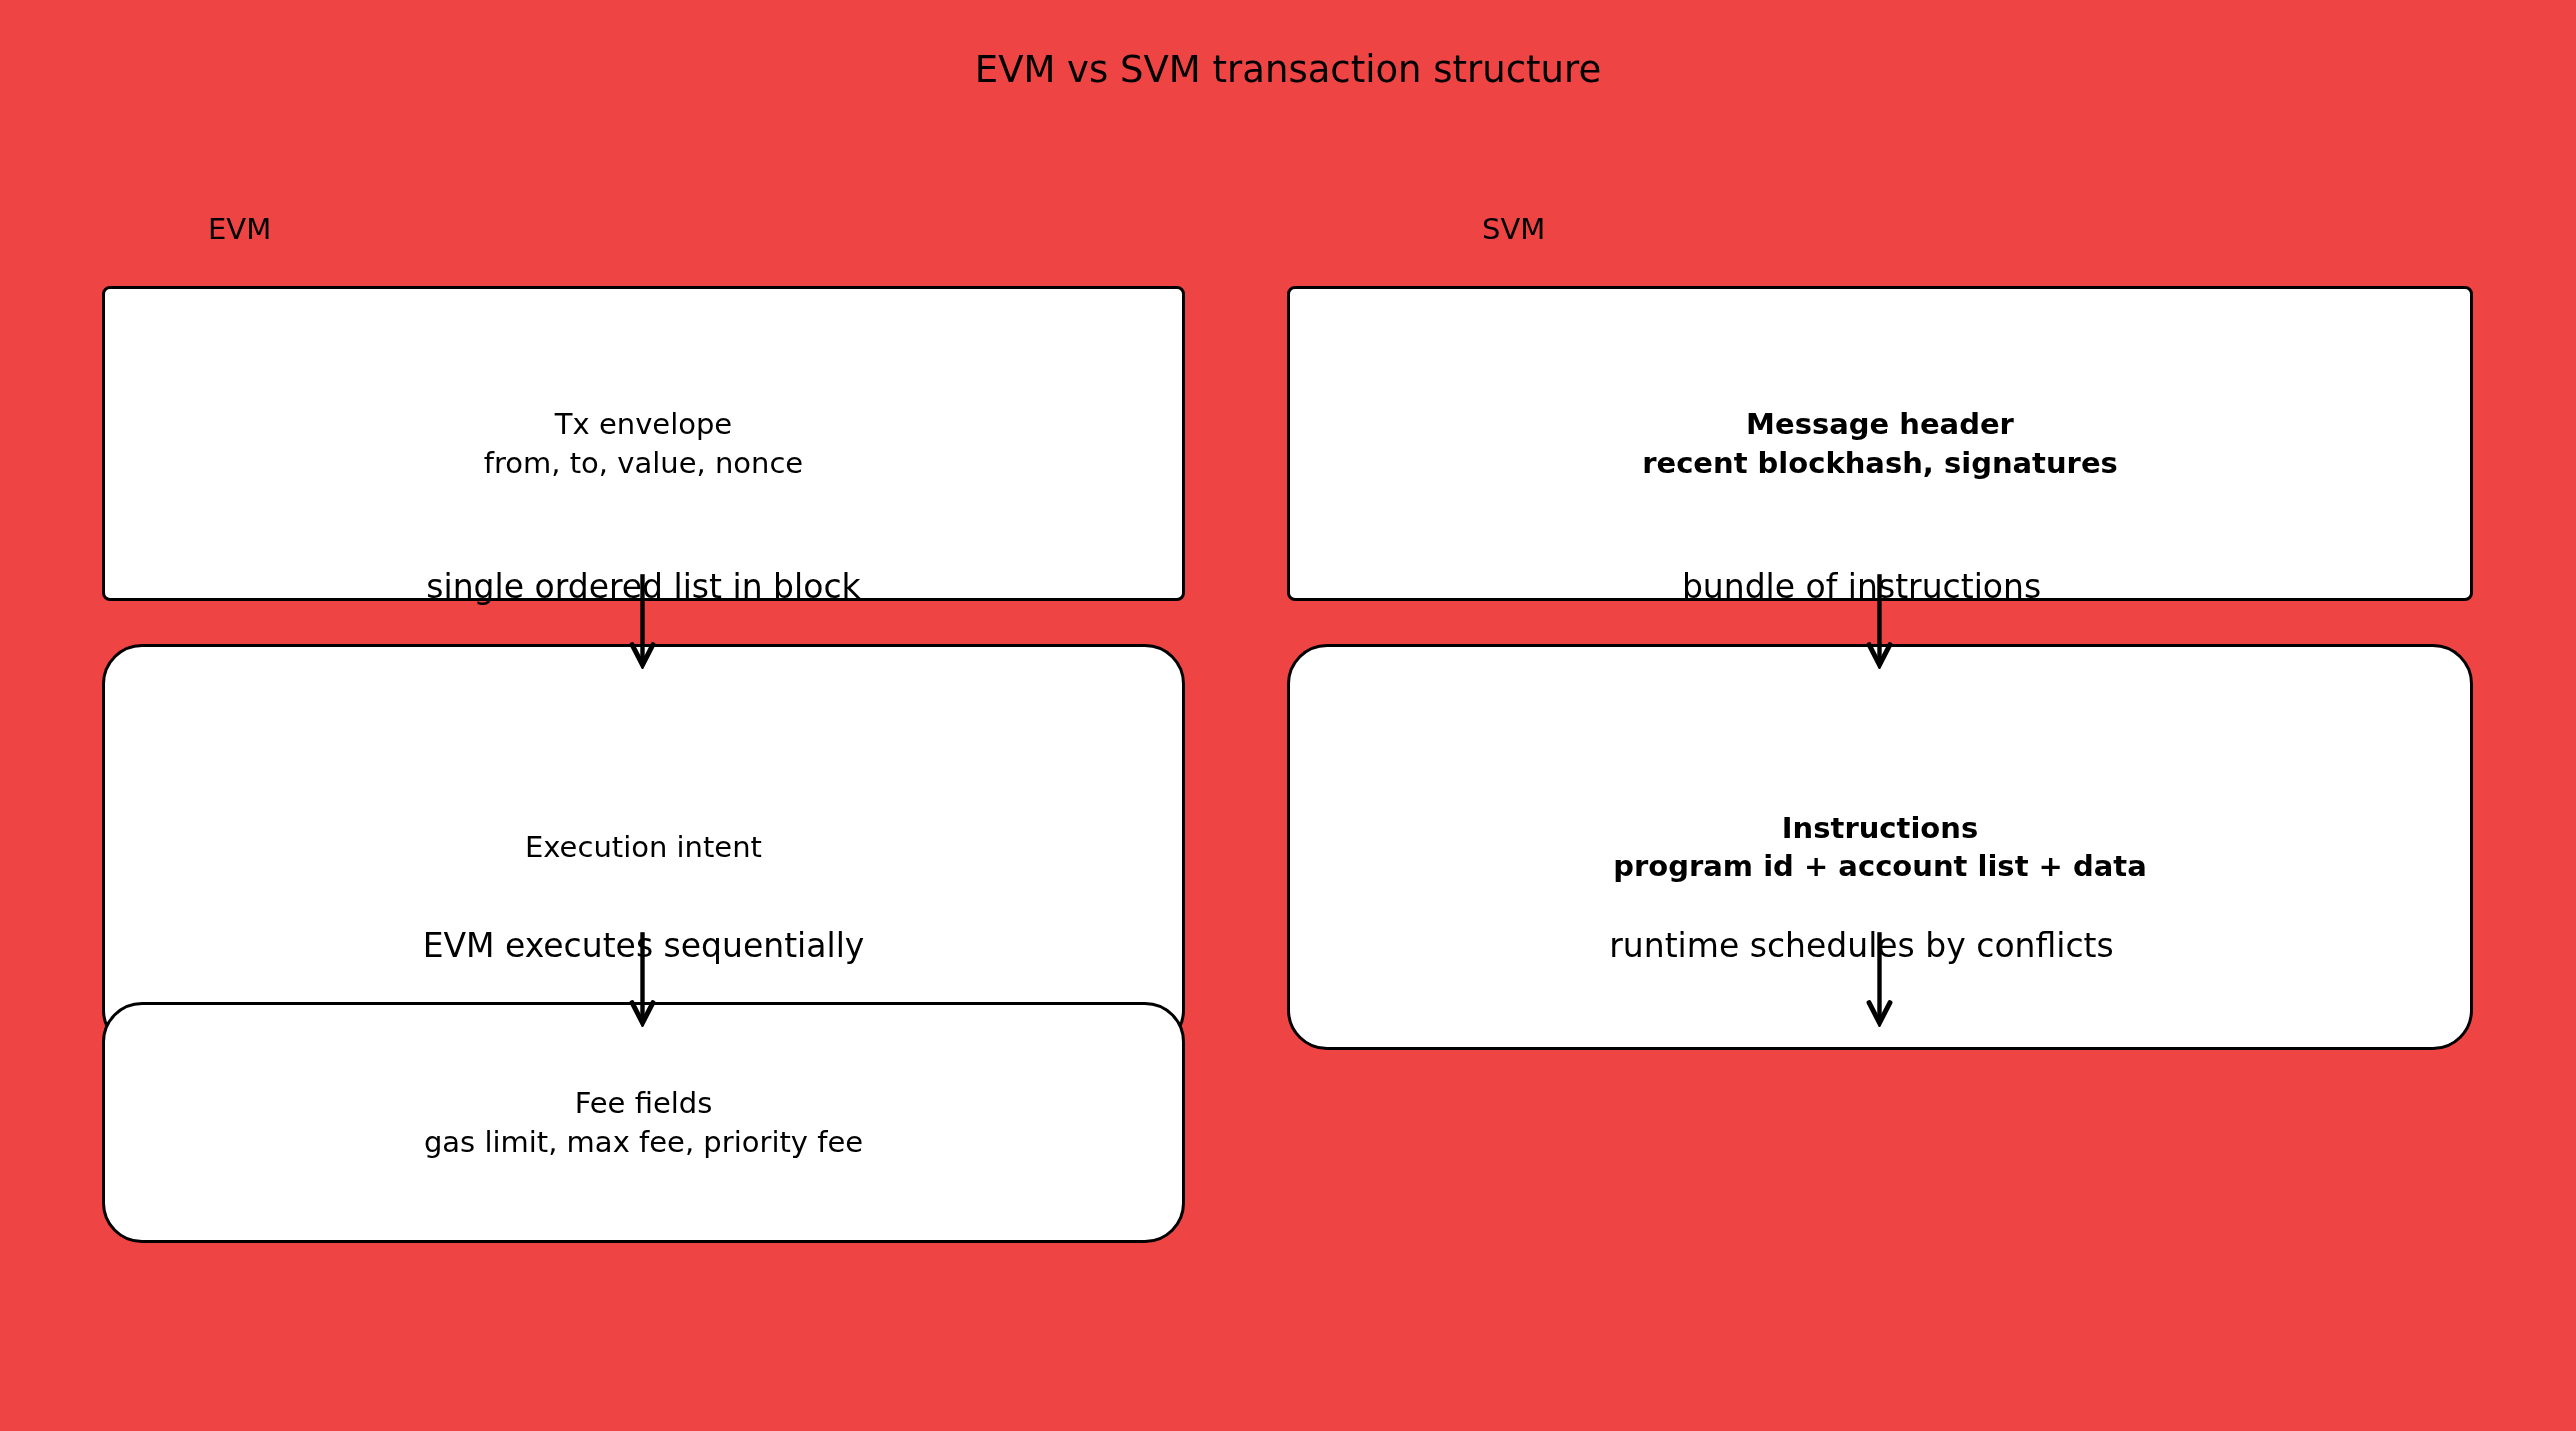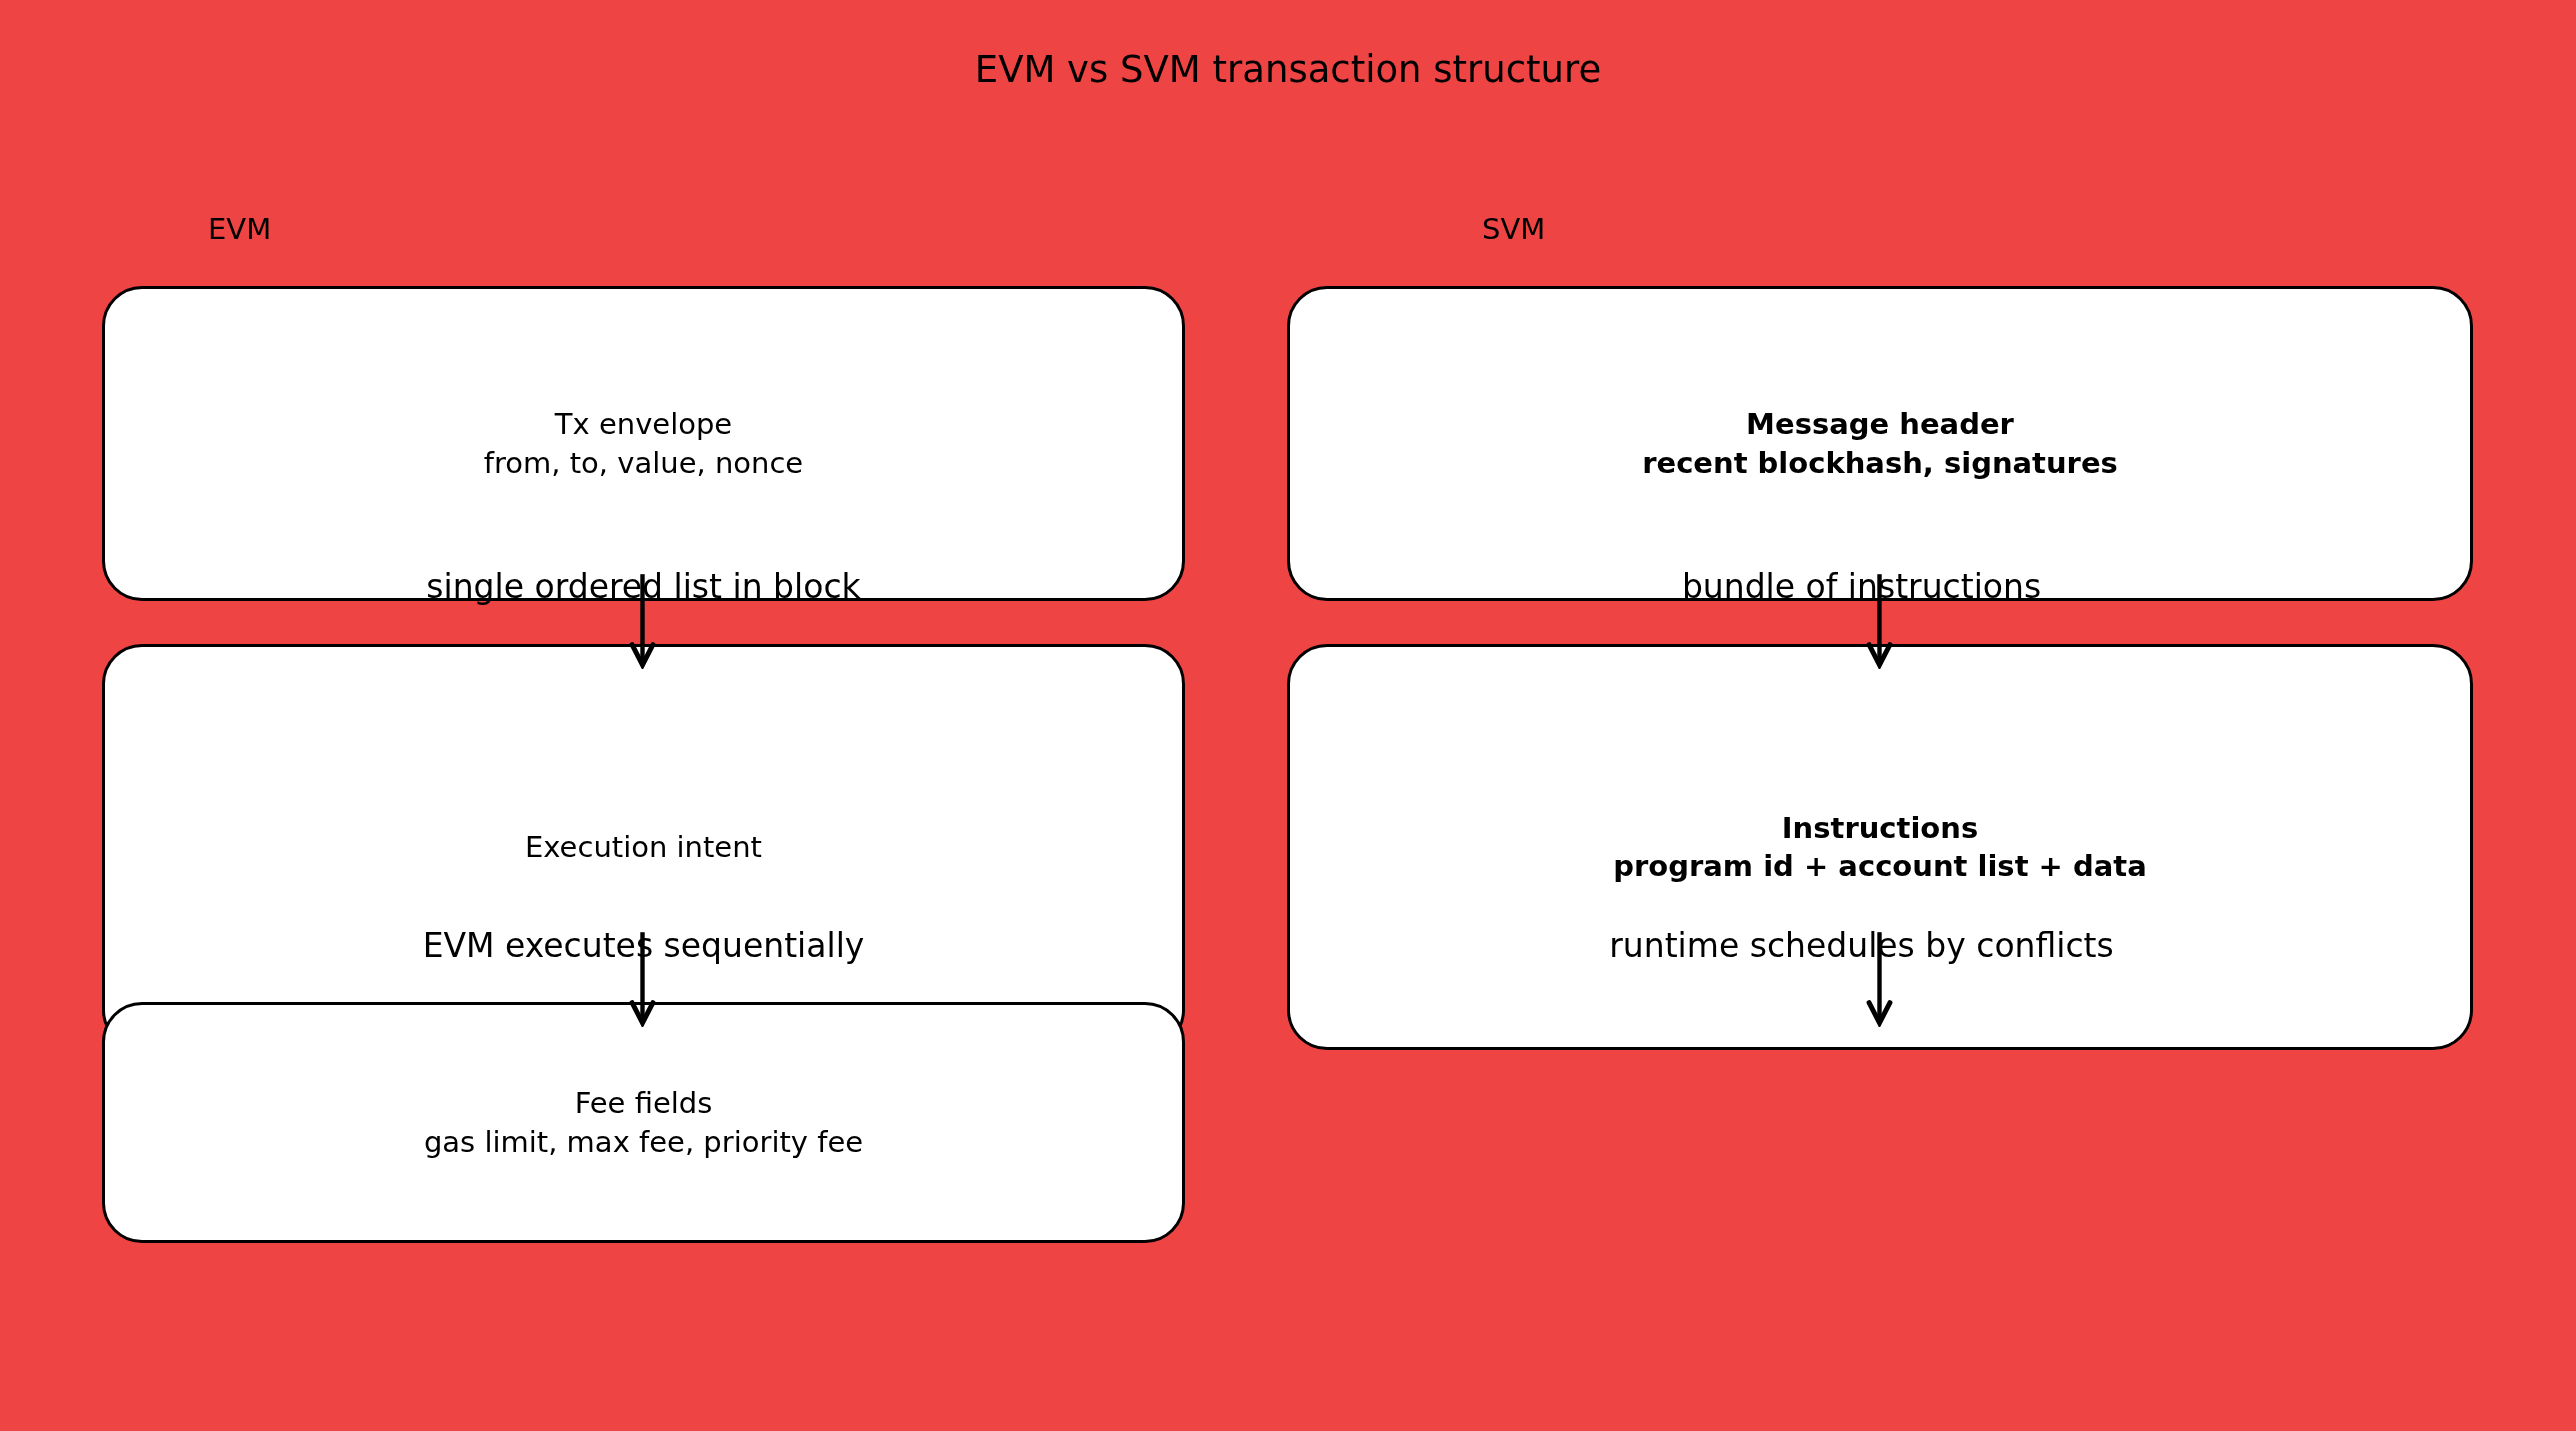--- a/index.html
+++ b/index.html
@@ -50,21 +50,21 @@
   .node .node-title,
   .node .node-sub {
     font-size: 29px;
     line-height: 1.32;
     color: #000000;
     white-space: nowrap;
   }
   
   .node.col-evm { left: 102px;  width: 1083px; }
   .node.col-svm { left: 1287px; width: 1186px; font-weight: bold; }
-  .node.row-1 { top: 286px;  height: 315px; }
+  .node.row-1 { top: 286px;  height: 315px; border-radius: 8px; }
   .node.row-2 { top: 644px; height: 406px; }
   .node.row-3 { top: 1002px; height: 241px; }
 
   .edge-label {
     position: absolute;
     width: 771px;
     text-align: center;
     font-size: 33px;
     line-height: 1.0;
     color: #000000;

